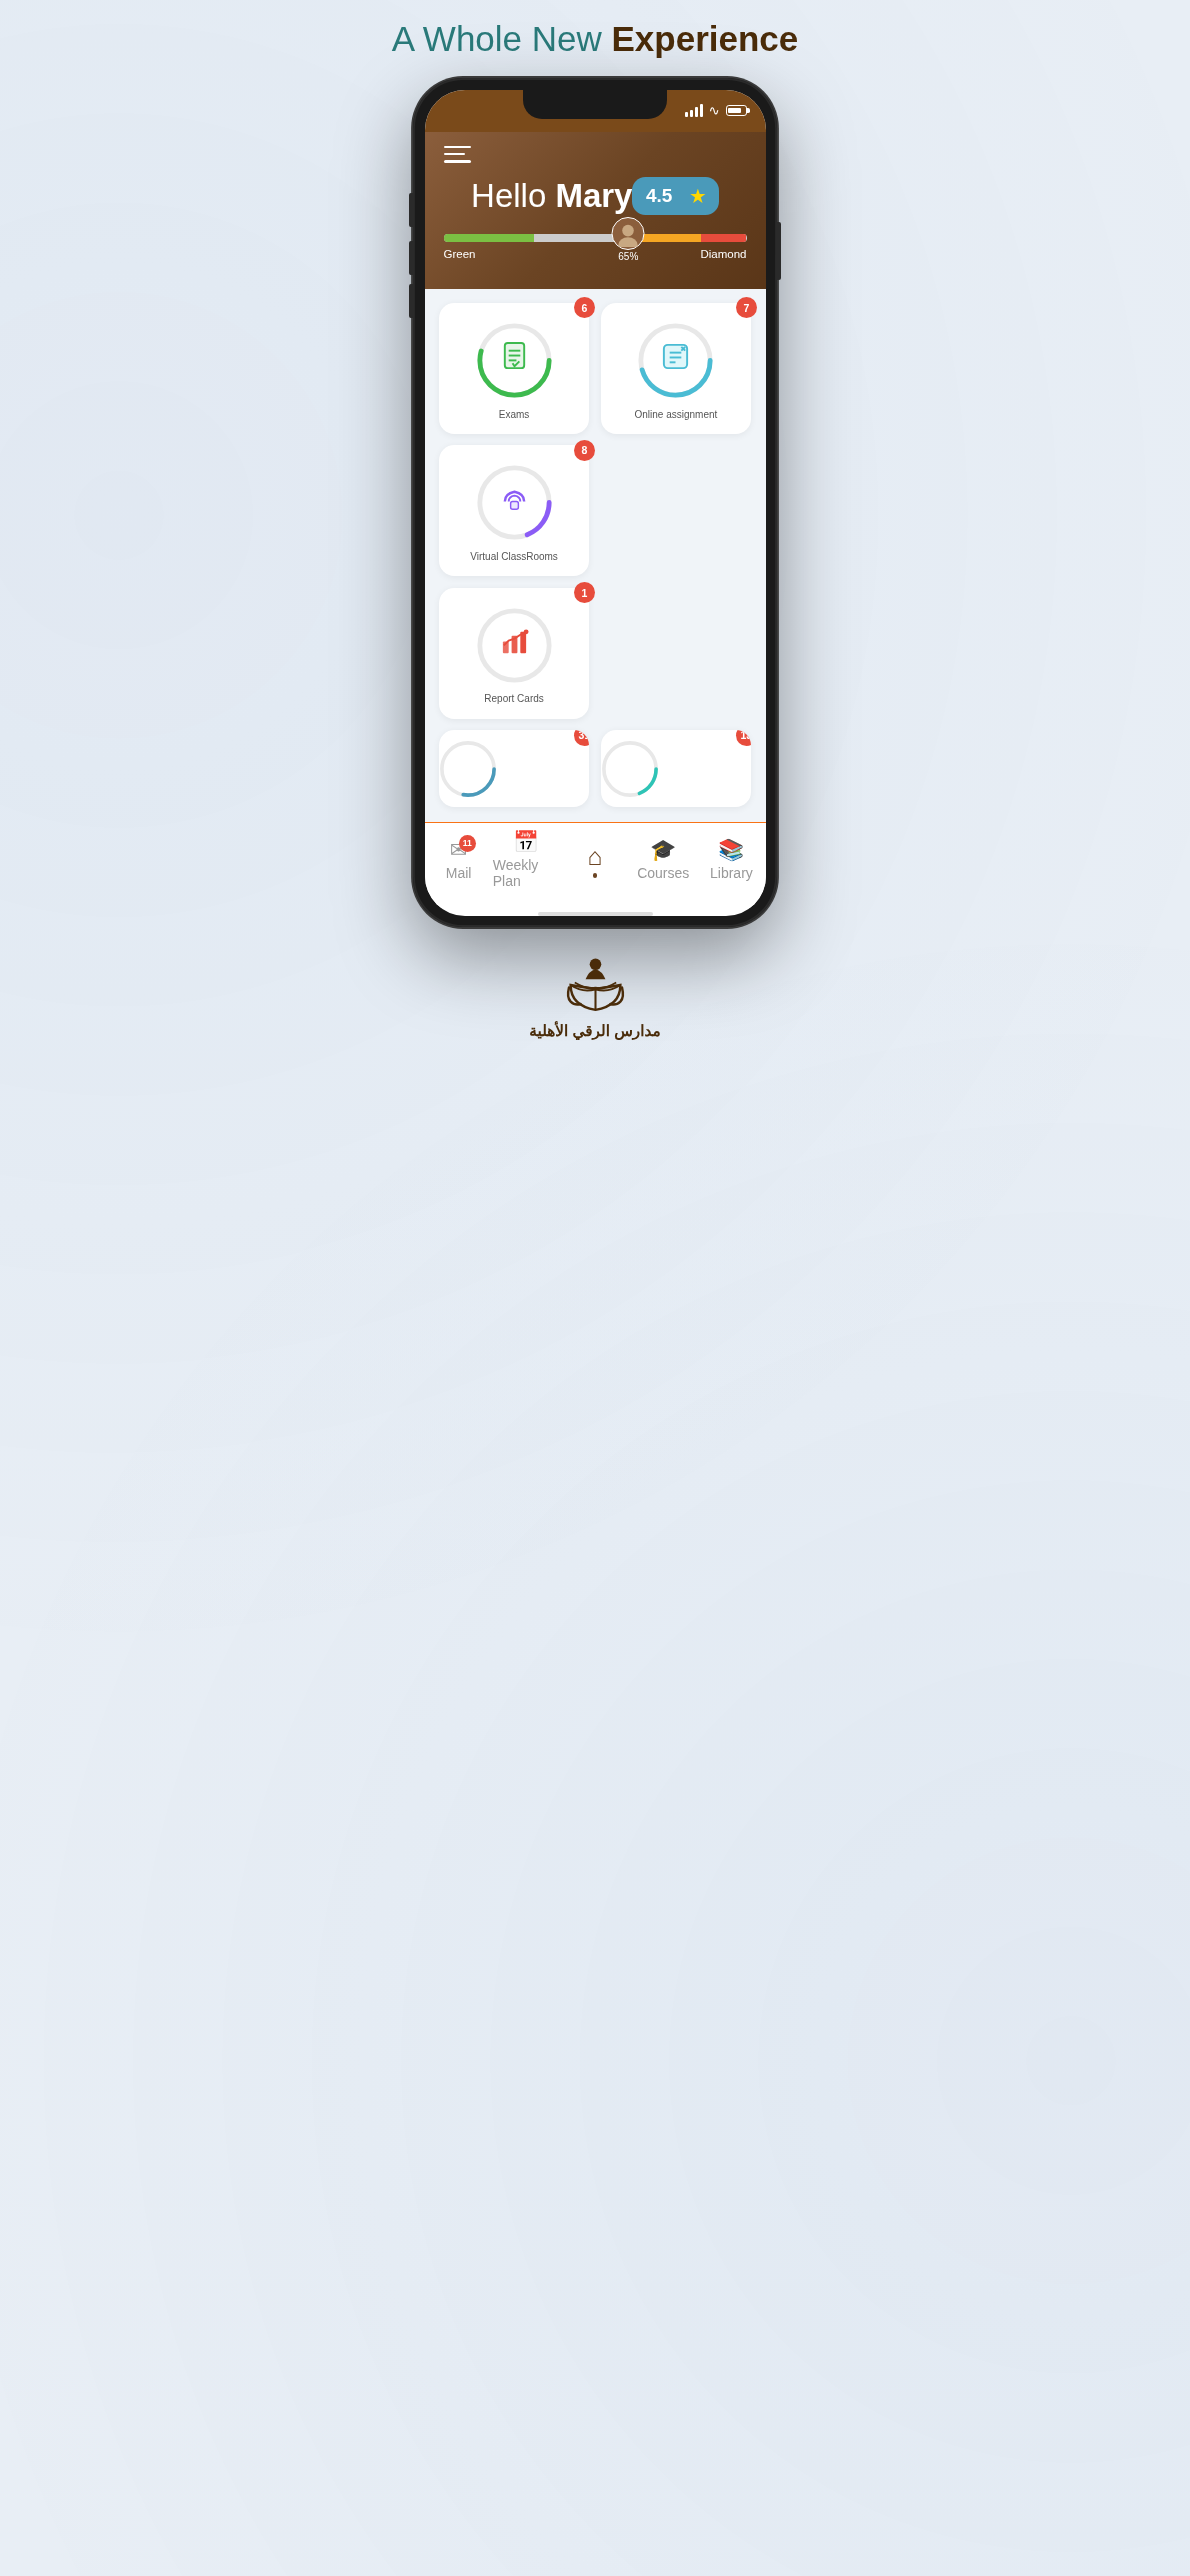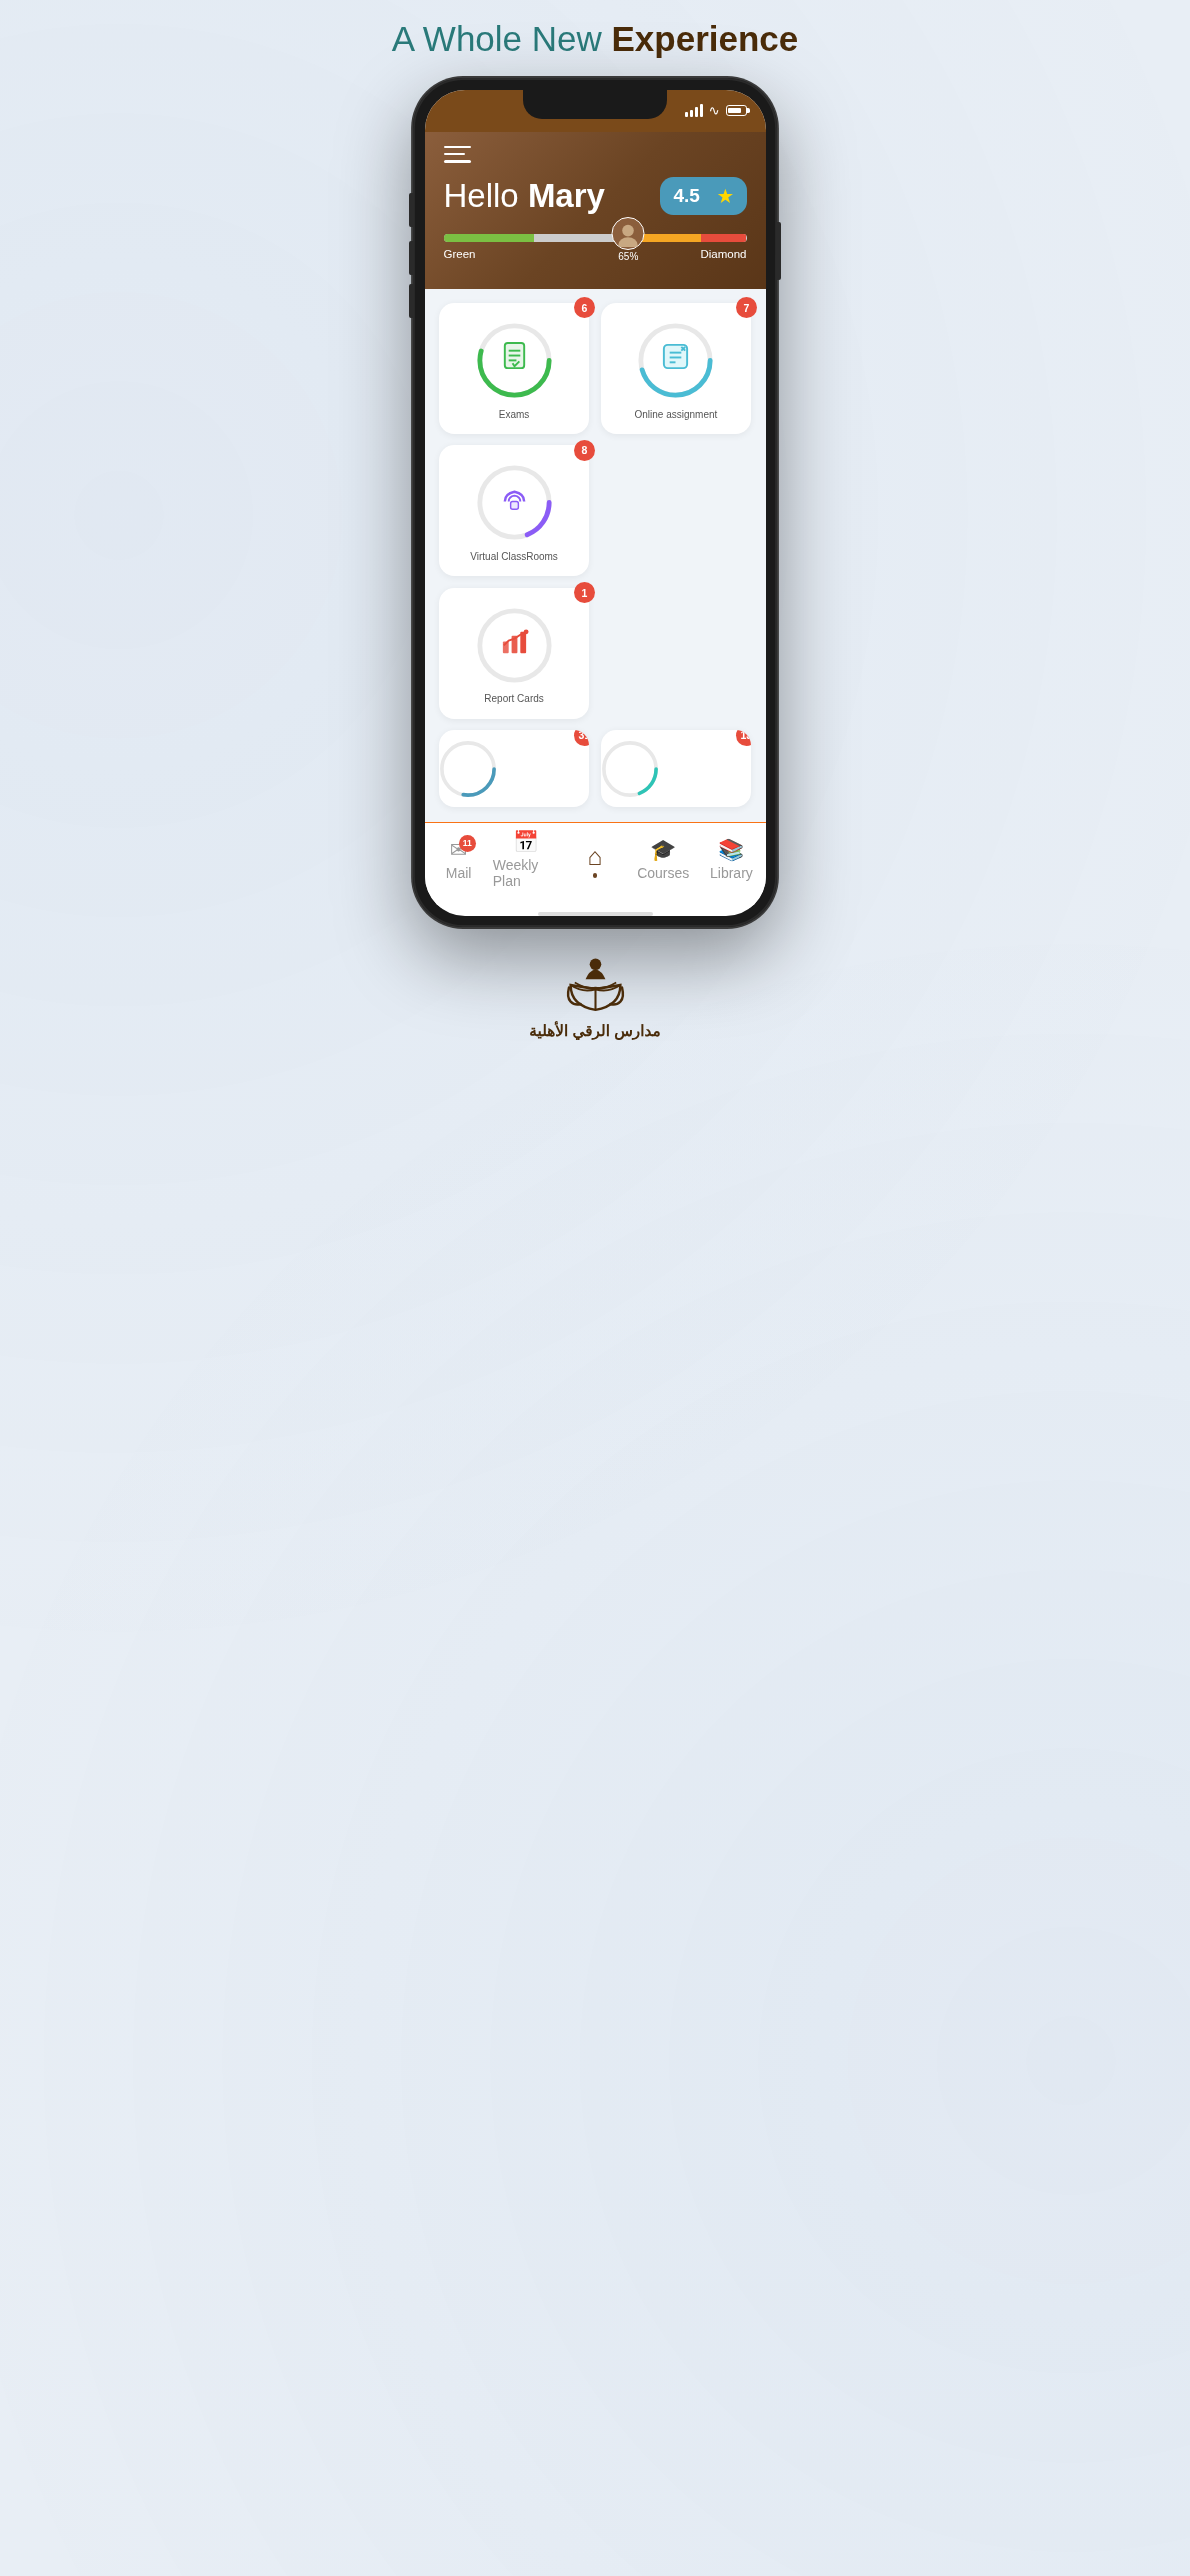--- a/index.html
+++ b/index.html
@@ -172,21 +172,21 @@
       height: 2.4px;
       background: white;
       border-radius: 1.9px;
     }
     .hamburger span:first-child { width: 27px; }
     .hamburger span:nth-child(2) { width: 21px; }
     .hamburger span:last-child { width: 27px; }
 
     .header-top {
       display: flex;
-      justify-content: space-between;
+      justify-content: center;
       align-items: center;
       margin-bottom: 19px;
     }
     .greeting {
       font-size: 33px;
       color: white;
       font-weight: 300;
     }
     .greeting strong {
       font-weight: 700;

